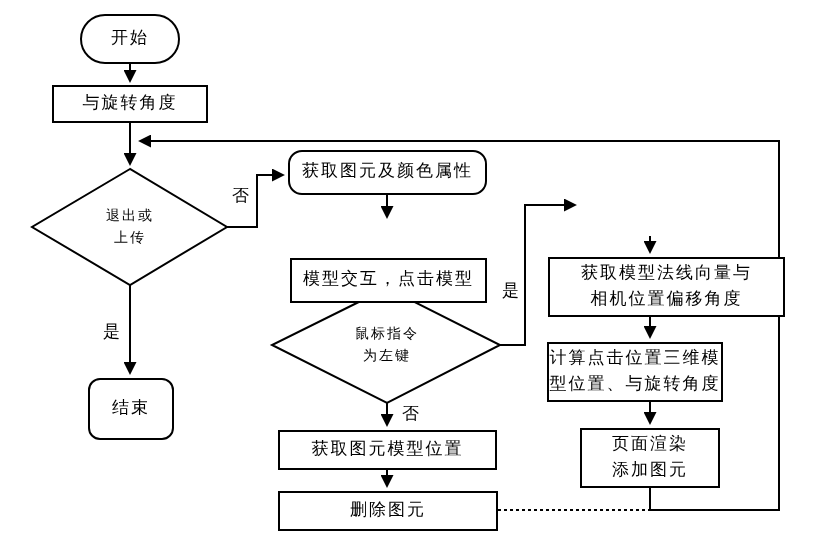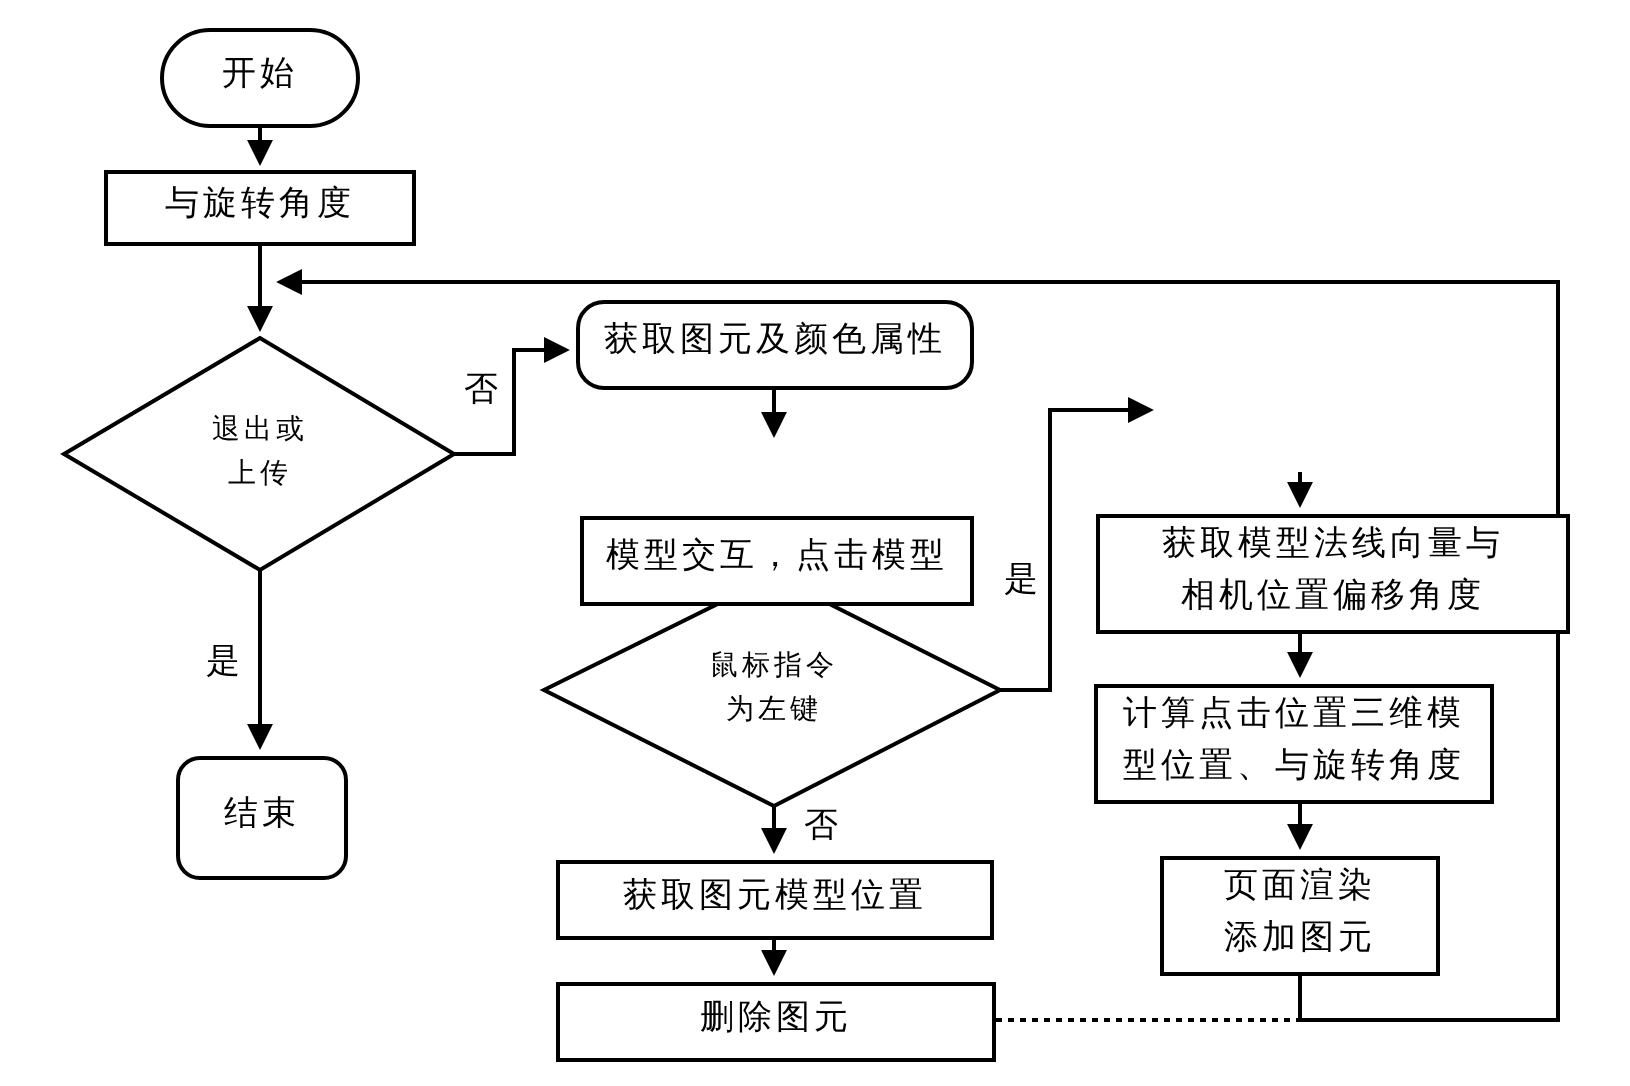--- a/index.html
+++ b/index.html
@@ -122,21 +122,21 @@
 为左键</div>
 
   <div class="node" style="left:278px; top:491px; width:220px; height:40px;">删除图元</div>
 
   <div class="node" style="left:278px; top:430px; width:219px; height:40px;">获取图元模型位置</div>
 
 
   <div class="node" style="left:548px; top:257px; width:237px; height:60px;">获取模型法线向量与
 相机位置偏移角度</div>
 
-  <div class="node" style="left:547px; top:342px; width:200px; height:60px;">计算点击位置三维模
+  <div class="node" style="left:547px; top:342px; width:176px; height:60px;">计算点击位置三维模
 型位置、与旋转角度</div>
 
   <div class="node" style="left:580px; top:428px; width:140px; height:60px;">页面渲染
 添加图元</div>
 
   <div class="edge-label" style="left:232px; top:188px;">否</div>
 
   <div class="edge-label" style="left:103px; top:324px;">是</div>
 
   <div class="edge-label" style="left:502px; top:283px;">是</div>

